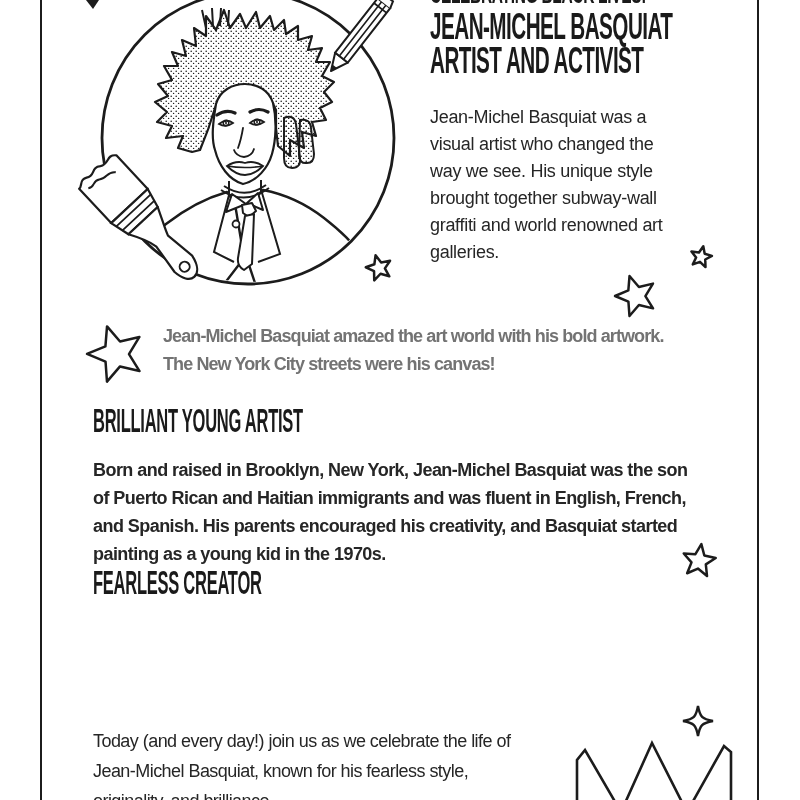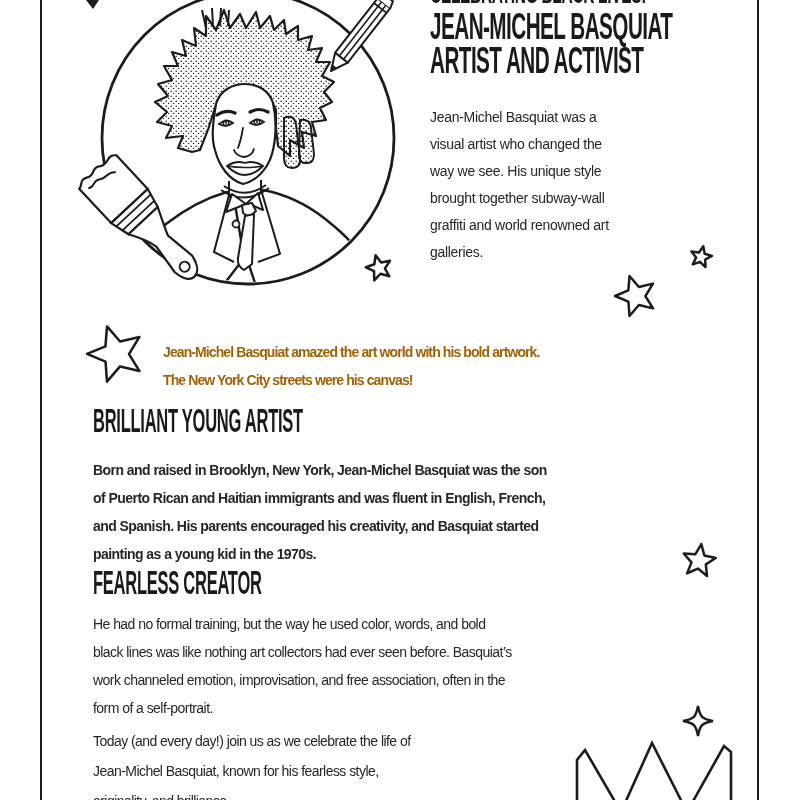--- a/index.html
+++ b/index.html
@@ -9,25 +9,25 @@
   .border-left{left:40px;}
   .border-right{left:757px;}
   .abs{position:absolute;}
   
   .masthead{left:430px;top:-20px;font-size:25px;font-weight:700;color:#1a1a1a;
             letter-spacing:-0.5px;white-space:nowrap;transform:scaleX(0.62);transform-origin:0 0;}
   .title{left:430px;top:10px;font-size:37px;line-height:34px;font-weight:700;color:#1a1a1a;
          letter-spacing:-1px;white-space:nowrap;transform:scaleX(0.56);transform-origin:0 0;}
   .section-heading{font-size:33px;font-weight:700;color:#1a1a1a;letter-spacing:-0.5px;
                    white-space:nowrap;transform:scaleX(0.5);transform-origin:0 0;line-height:33px;}
-  .body-text{font-size:14px;line-height:28px;letter-spacing:-0.55px;color:#262626;
+  .body-text{font-size:18px;line-height:28px;letter-spacing:-0.55px;color:#262626;
              white-space:pre-line;}
   .intro{left:430px;top:104px;width:330px;line-height:27px;letter-spacing:-0.3px;}
-  .callout-text{left:163px;top:338px;width:600px;font-weight:700;letter-spacing:-0.9px;
-                color:#a16207;}
+  .callout-text{left:163px;top:322px;width:600px;font-weight:700;letter-spacing:-0.9px;
+                color:#737373;}
   .s1-body{left:93px;top:456px;width:680px;font-weight:bold;}
   .s2-body{left:93px;top:610px;width:680px;}
   .closing{left:93px;top:726px;width:560px;line-height:30px;}
   svg{position:absolute;left:0;top:0;}
 </style>
 </head>
 <body>
 
 <div class="page">
 
@@ -143,22 +143,18 @@
   <div class="abs body-text callout-text">Jean-Michel Basquiat amazed the art world with his bold artwork.
 The New York City streets were his canvas!</div>
 
   <div class="abs section-heading" style="left:93px;top:404px;">BRILLIANT YOUNG ARTIST</div>
   <div class="abs body-text s1-body">Born and raised in Brooklyn, New York, Jean-Michel Basquiat was the son
 of Puerto Rican and Haitian immigrants and was fluent in English, French,
 and Spanish. His parents encouraged his creativity, and Basquiat started
 painting as a young kid in the 1970s.</div>
 
   <div class="abs section-heading" style="left:93px;top:566px;">FEARLESS CREATOR</div>
-  <div class="abs body-text s2-body">He had no formal training, but the way he used color, words, and bold
-black lines was like nothing art collectors had ever seen before. Basquiat’s
-work channeled emotion, improvisation, and free association, often in the
-form of a self-portrait.</div>
 
   <div class="abs body-text closing">Today (and every day!) join us as we celebrate the life of
 Jean-Michel Basquiat, known for his fearless style,
 originality, and brilliance.</div>
 
 </div>
 
 </body></html>

